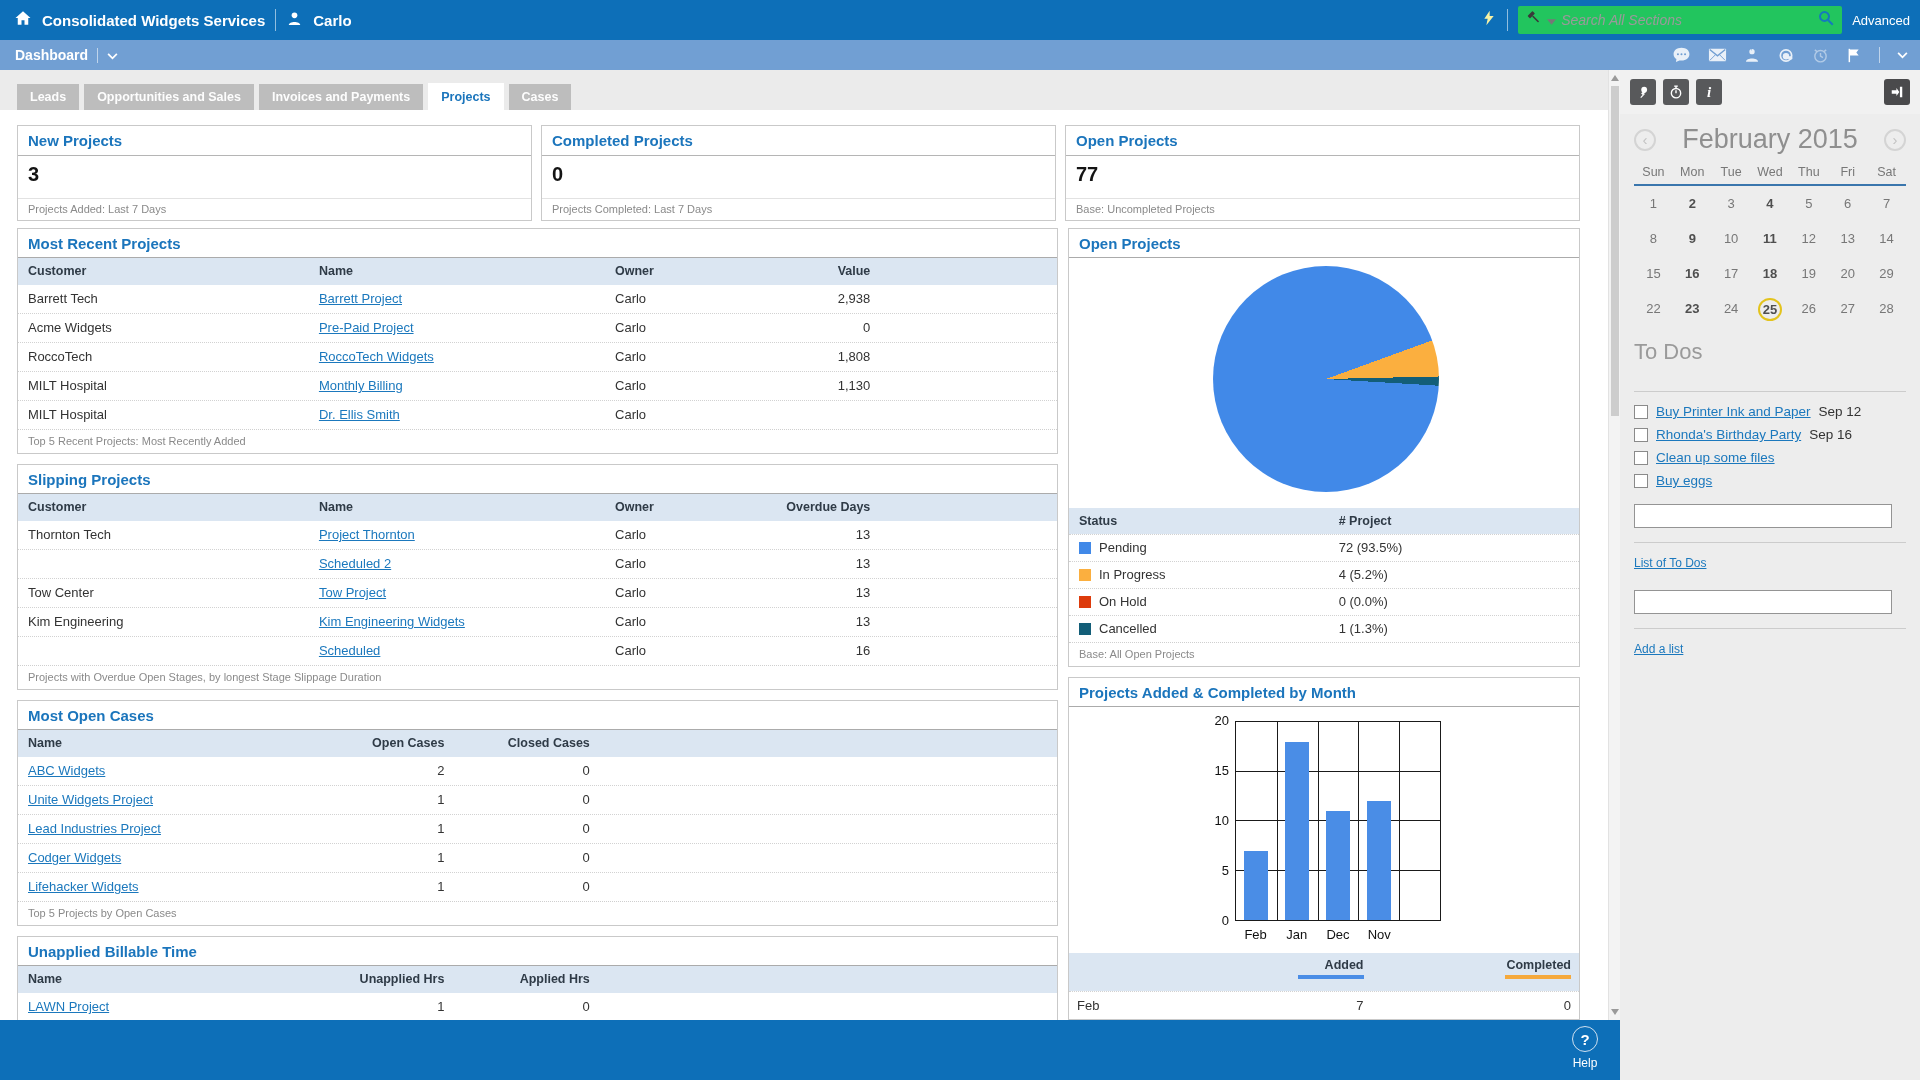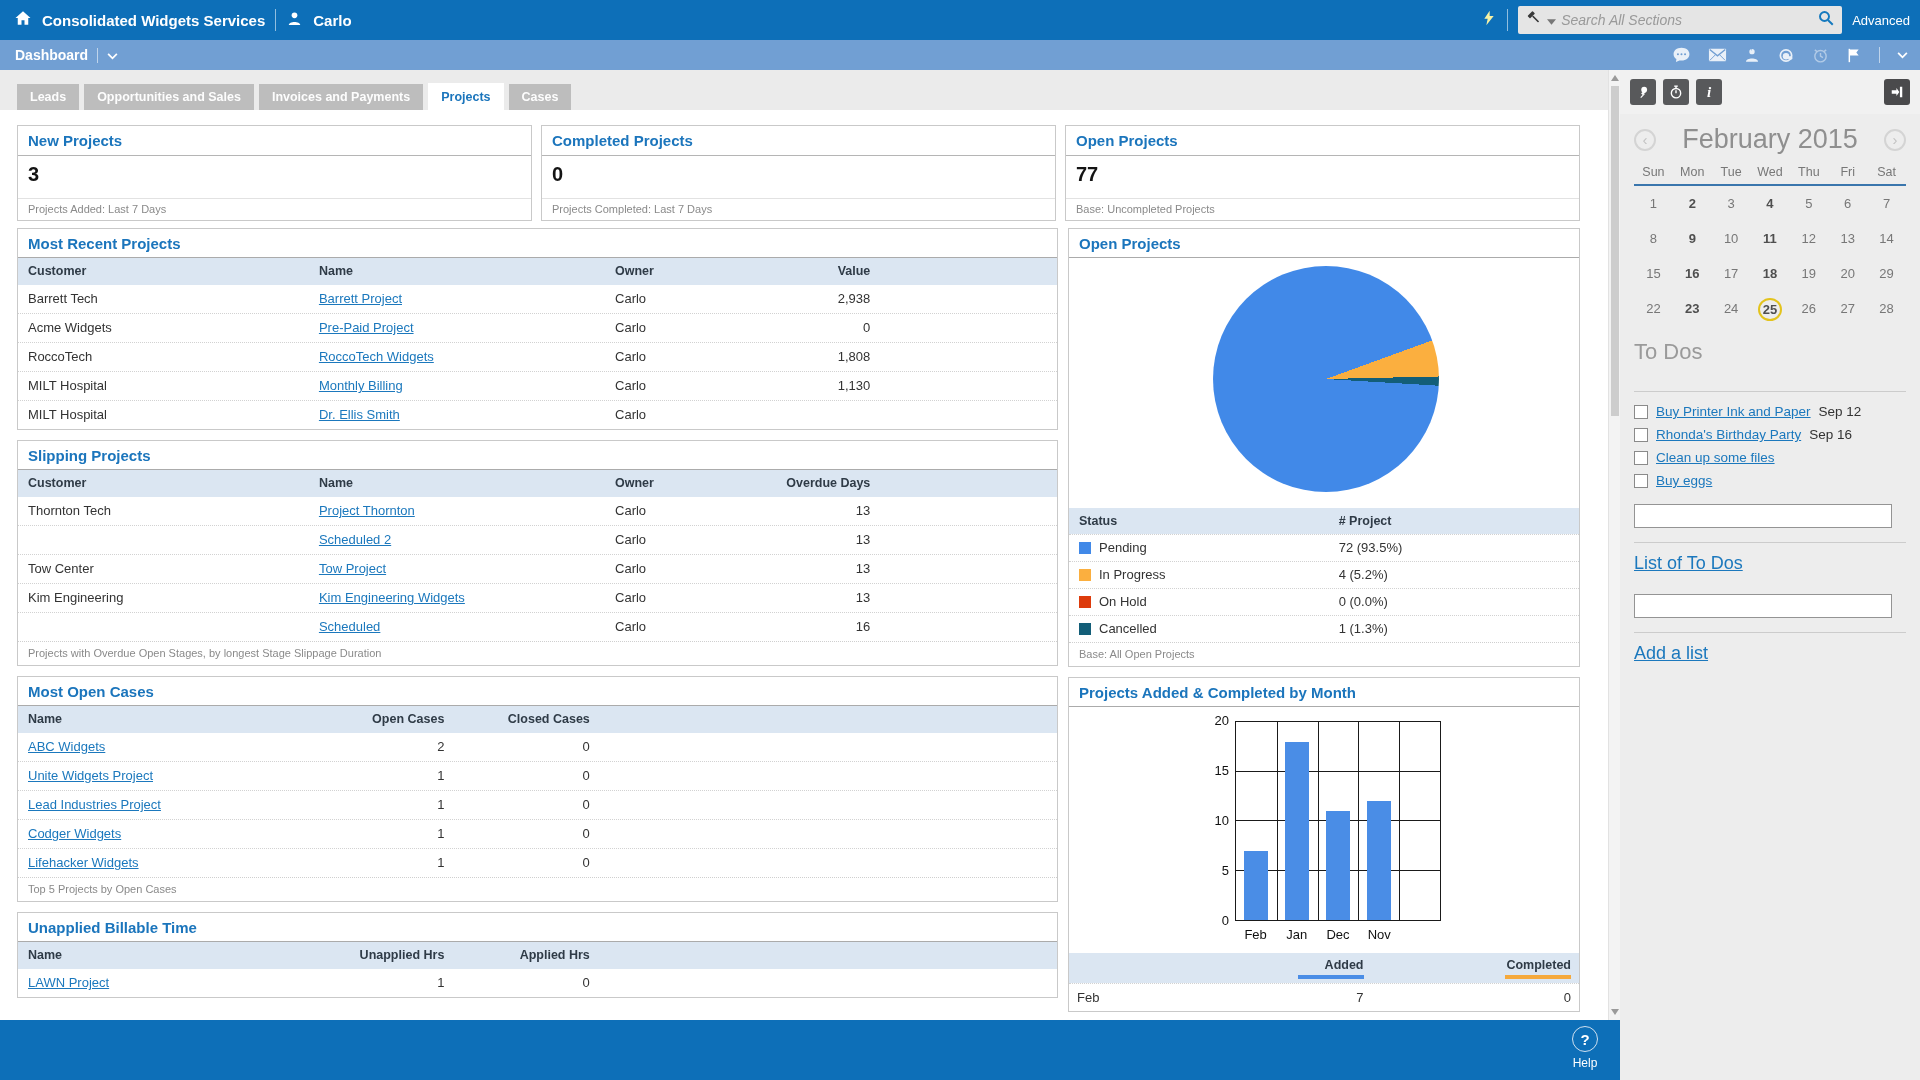--- a/index.html
+++ b/index.html
@@ -7,21 +7,21 @@
   body { font-family:"Liberation Sans", sans-serif; background:#ededed; position:relative; }
   a { cursor:pointer; }
 
   
   #topbar { position:absolute; left:0; top:0; width:1920px; height:40px; background:#0d6fb8; display:flex; align-items:center; color:#fff; z-index:6; }
   .tb-left { display:flex; align-items:center; gap:10px; padding-left:14px; }
   .tb-company { font-size:15px; font-weight:bold; }
   .vdiv { width:1px; height:22px; background:rgba(255,255,255,.55); }
   .tb-user { font-size:15px; font-weight:bold; }
   .tb-right { margin-left:auto; display:flex; align-items:center; gap:10px; padding-right:10px; }
-  .searchbox { width:324px; height:28px; background:#e5e5e5; border-radius:2px; display:flex; align-items:center; padding:0 7px; gap:5px;justify-content:center; }
+  .searchbox { width:324px; height:28px; background:#22c55e; border-radius:2px; display:flex; align-items:center; padding:0 7px; gap:5px;justify-content:center; }
   .searchbox input { border:none; outline:none; flex:1; font-style:italic; font-size:14px; color:#555; font-family:"Liberation Sans",sans-serif; background:transparent; }
   .searchbox input::placeholder { color:#9a9a9a; font-style:italic; }
   .adv { font-size:13px; color:#fff; }
 
   
   #navbar { position:absolute; left:0; top:40px; width:1920px; height:30px; background:#719fd3; display:flex; align-items:center; color:#fff; z-index:6; }
   .nb-left { display:flex; align-items:center; gap:9px; padding-left:15px; font-size:14px; font-weight:bold; }
   .nb-icons { margin-left:auto; display:flex; align-items:center; gap:17px; padding-right:12px; }
   .nb-icons svg { display:block; }
   .dim { opacity:.45; }
@@ -71,21 +71,21 @@
   .swatch { width:12px; height:12px; margin-right:8px; display:inline-block; }
 
   
   #chartbox { position:relative; height:246px; font-size:13px; color:#111; }
   #barplot { position:absolute; left:166px; top:14px; width:206px; height:200px; border:1px solid #1a1a1a; }
   .gh { position:absolute; left:0; right:0; height:1px; background:#1a1a1a; }
   .gv { position:absolute; top:0; bottom:0; width:1px; background:#1a1a1a; }
   .bar { position:absolute; bottom:0; width:24px; }
   .ytick { position:absolute; left:128px; width:32px; text-align:right; }
   .xlab { position:absolute; top:220px; width:40px; text-align:center; }
-  .lhead { display:flex; background:#dbe6f2; font-size:12.5px; font-weight:bold; color:#2f3b47; padding:5px 8px 4px; align-items:flex-end; }
+  .lhead { display:flex; background:#dbe6f2; font-size:12.5px; font-weight:bold; color:#2f3b47; padding:5px 8px 12px; align-items:flex-end; }
   .lrow { display:flex; font-size:13px; color:#333; padding:6px 8px; border-top:1px dotted #d2d2d2; }
   .lc1 { width:30%; } .lc2 { width:28%; text-align:right; } .lc3 { flex:1; text-align:right; }
   .lbar { height:4px; width:66px; margin-left:auto; margin-top:3px; }
 
   
   #scrollbar { position:absolute; left:1608px; top:70px; width:12px; height:950px; background:#f3f3f3; border-left:1px solid #e2e2e2; z-index:4; }
   .sb-up, .sb-dn { position:absolute; left:2px; width:0; height:0; border-left:4px solid transparent; border-right:4px solid transparent; }
   .sb-up { top:5px; border-bottom:6px solid #9a9a9a; }
   .sb-dn { bottom:5px; border-top:6px solid #9a9a9a; }
   .sb-thumb { position:absolute; left:2px; top:16px; width:8px; height:330px; background:#cdcdcd; }
@@ -110,21 +110,21 @@
   .daycell { text-align:center; padding:7px 0 6px; font-size:13px; color:#777; }
   .daycell.bold { color:#4f4f4f; font-weight:bold; }
   .daycell span { display:inline-block; width:24px; height:22px; line-height:22px; }
   .daycell.today span { border:2px solid #e3c31c; border-radius:50%; line-height:19px; height:23px; }
   #todos { padding:10px 14px; }
   .todotitle { font-size:22px; color:#9a9a9a; padding-bottom:26px; border-bottom:1px solid #cccccc; margin-bottom:12px; }
   .titem { display:flex; align-items:center; gap:8px; margin-bottom:8px; font-size:13.5px; color:#333; }
   .cb { width:14px; height:14px; border:1px solid #8a8a8a; background:#fff; flex:0 0 auto; }
   .todoinput { width:258px; height:24px; border:1px solid #949494; background:#fff; margin:8px 0 14px; }
   .sbhr { border:none; border-top:1px solid #cccccc; margin:0 0 10px; }
-  .sblink { color:#1b78bd; text-decoration:underline; font-size:18px; display:inline-block; margin-bottom:12px; }
+  .sblink { color:#1b78bd; text-decoration:underline; font-size:12px; display:inline-block; margin-bottom:12px; }
 </style>
 </head>
 <body>
 
 <div id="topbar">
   <div class="tb-left">
     <span>
       <svg width="18" height="18" viewBox="0 0 24 24">
           <path d="M12 3 L22 12 H19 V21 H14 V15 H10 V21 H5 V12 H2 Z" fill="#fff"></path>
         </svg>
@@ -305,20 +305,21 @@
             <div class="td fill"></div>
           </div>
           <div class="trow">
             <div class="td">MILT Hospital</div>
             <div class="td"><a class="tlink">Dr. Ellis Smith</a></div>
             <div class="td">Carlo</div>
             <div class="td"></div>
             <div class="td fill"></div>
           </div>
         </div>
+      <div class="pfoot">Top 5 Recent Projects: Most Recently Added</div>
     </div>
 
     <div class="panel t-wide">
       <div class="ptitle">Slipping Projects</div>
       <div class="thead">
         <div class="td">Customer</div>
         <div class="td">Name</div>
         <div class="td">Owner</div>
         <div class="td">Overdue Days</div>
         <div class="td fill"></div>

